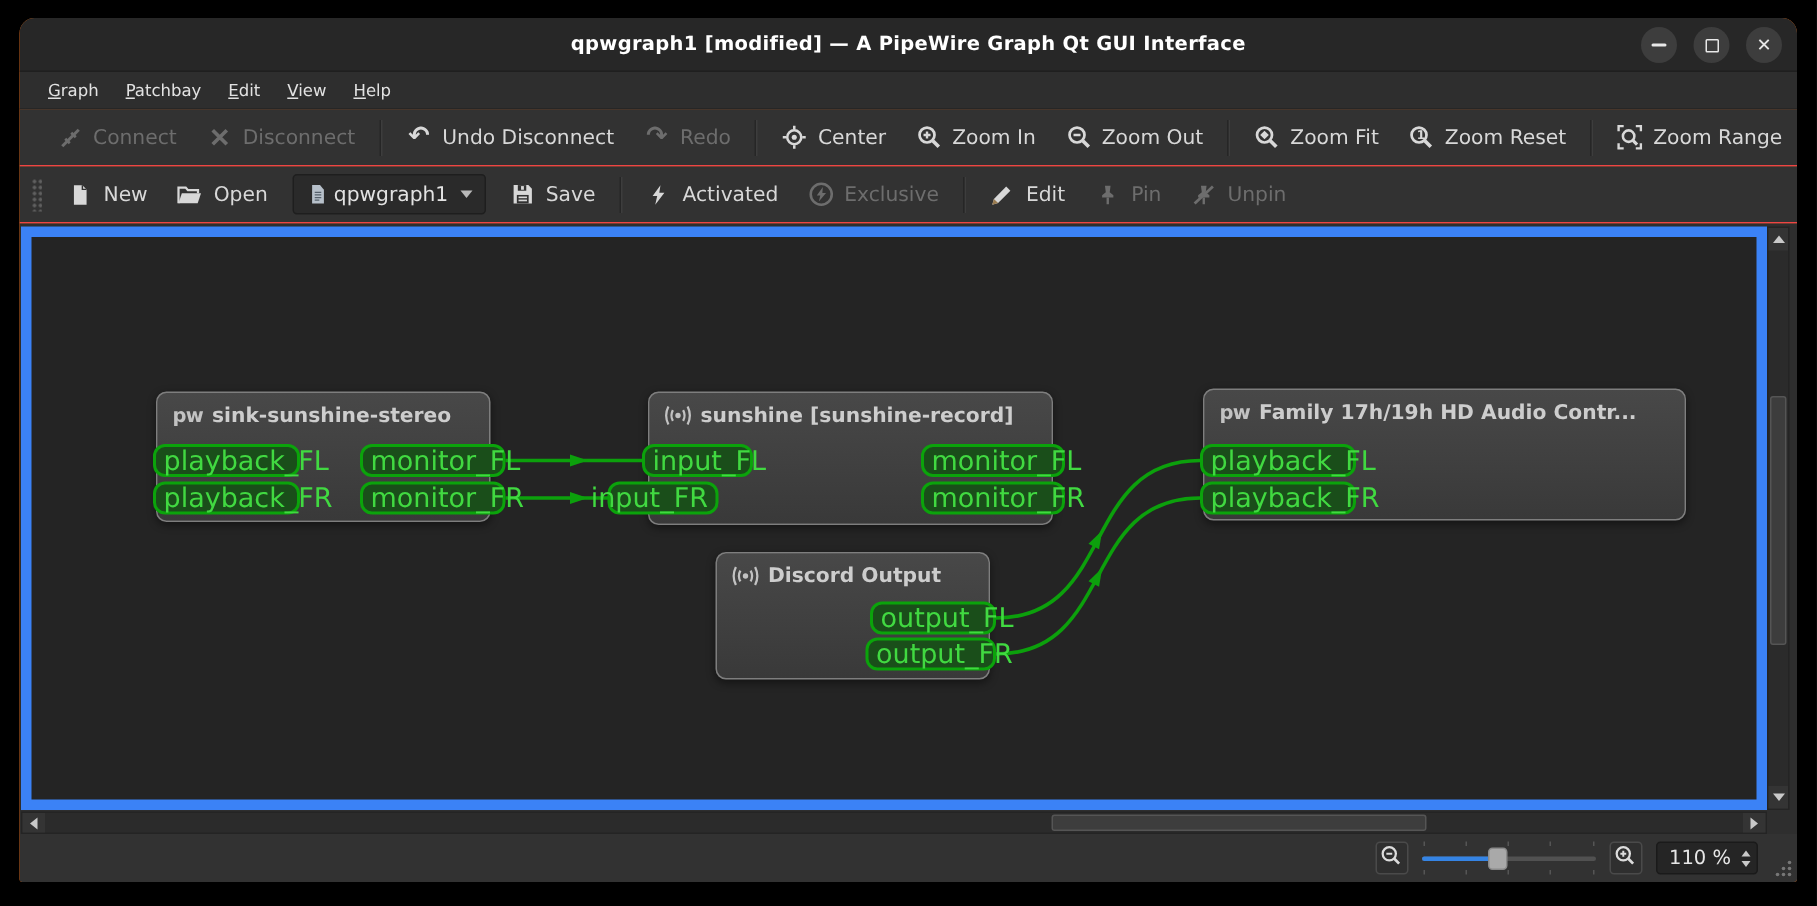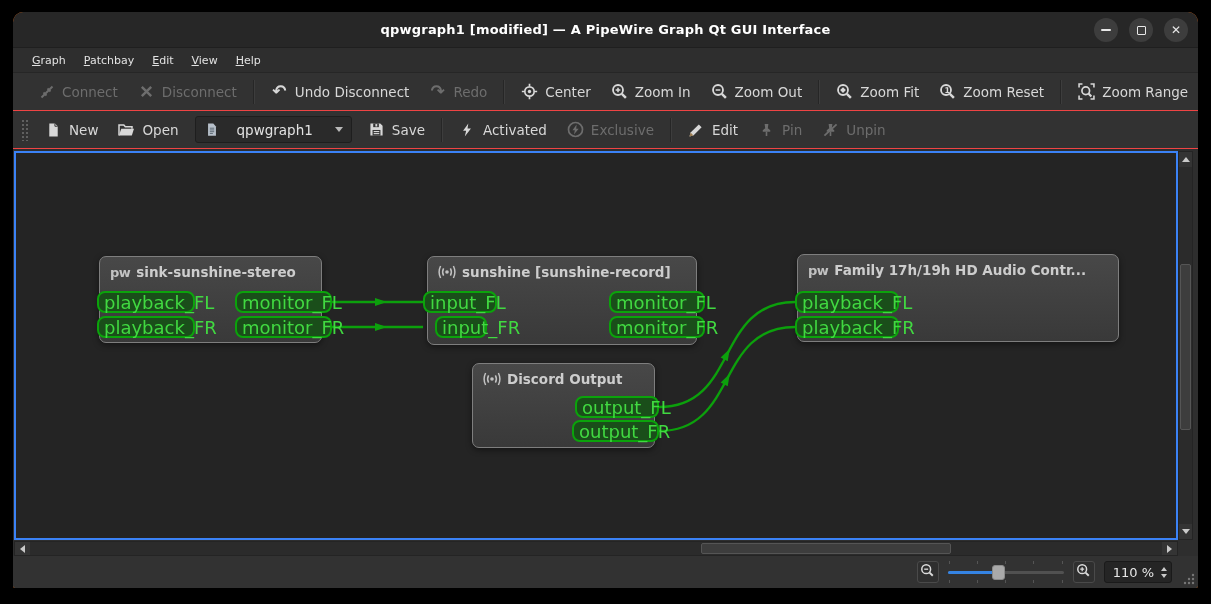--- a/index.html
+++ b/index.html
@@ -32,29 +32,29 @@
   .tb-handle { width:7px; height:22px; margin:0 7px 0 4px;
                background-image:radial-gradient(circle, #606060 1px, transparent 1.3px);
                background-size:4px 4px; }
   .tb-btn { display:flex; align-items:center; gap:7px; padding:6px 10px; color:#d8d8d8;
             font-size:13.5px; border-radius:3px; white-space:nowrap; }
   .tb-btn.disabled { color:#6d6d6d; }
   .tb-sep { width:0; height:24px; border-left:1px solid #262626; border-right:1px solid #3d3d3d; margin:0 6px; }
   .tb-icon { display:flex; align-items:center; justify-content:center; width:17px; height:17px; }
   .tb-icon svg { display:block; }
   .uglyph { font-size:17px; line-height:15px; font-weight:bold; }
-  .combo { display:flex; align-items:center; gap:16px; background:#2a2a2a; border:1px solid #1e1e1e;
+  .combo { display:flex; align-items:center; gap:2px; background:#2a2a2a; border:1px solid #1e1e1e;
            border-radius:3px; padding:4px 8px; color:#e2e2e2; font-size:13.5px; margin:0 6px; }
   .combo-arrow { width:0; height:0; border-left:4px solid transparent; border-right:4px solid transparent;
                  border-top:5px solid #b9b9b9; margin-left:6px; }
 
   
   .main { flex:1 1 auto; position:relative; background:#2e2e2e; }
   .graph-view { position:absolute; left:1px; top:2px; right:20px; bottom:16px;
-                background:#242424; border:2px solid #3b82f6; overflow:hidden; }
+                background:#242424; border:7px solid #3b82f6; overflow:hidden; }
   .graph-canvas { position:absolute; inset:0; }
 
   .node { position:absolute; background:linear-gradient(180deg,#484848,#393939);
           border:1px solid #7e7e7e; border-radius:7px; box-shadow:0 2px 6px rgba(0,0,0,.45); }
   .node-header { display:flex; align-items:center; gap:6px; padding:7px 10px 0 10px;
                  color:#cdcdcd; font-weight:bold; font-size:13.5px; white-space:nowrap; overflow:hidden; }
   .pw-glyph { font-size:13px; font-weight:bold; color:#c2c2c2; letter-spacing:-.5px; }
   .stream-icon svg { display:block; }
 
   .port { position:absolute; height:22px; display:flex; align-items:center;
@@ -403,21 +403,21 @@
         <div class="port" style="left:219px; top:138px; width:97px;">
             <span>monitor_FL</span>
           </div>
         <div class="port" style="left:219px; top:163px; width:97px;">
             <span>monitor_FR</span>
           </div>
 
         <div class="port" style="left:407px; top:138px; width:74px;">
             <span>input_FL</span>
           </div>
-        <div class="port" style="left:419px; top:163px; width:52px;">
+        <div class="port" style="left:384px; top:163px; width:74px;justify-content:flex-end;">
             <span>input_FR</span>
           </div>
         <div class="port" style="left:593px; top:138px; width:96px;">
             <span>monitor_FL</span>
           </div>
         <div class="port" style="left:593px; top:163px; width:96px;">
             <span>monitor_FR</span>
           </div>
 
         <div class="port" style="left:779px; top:138px; width:104px;">

